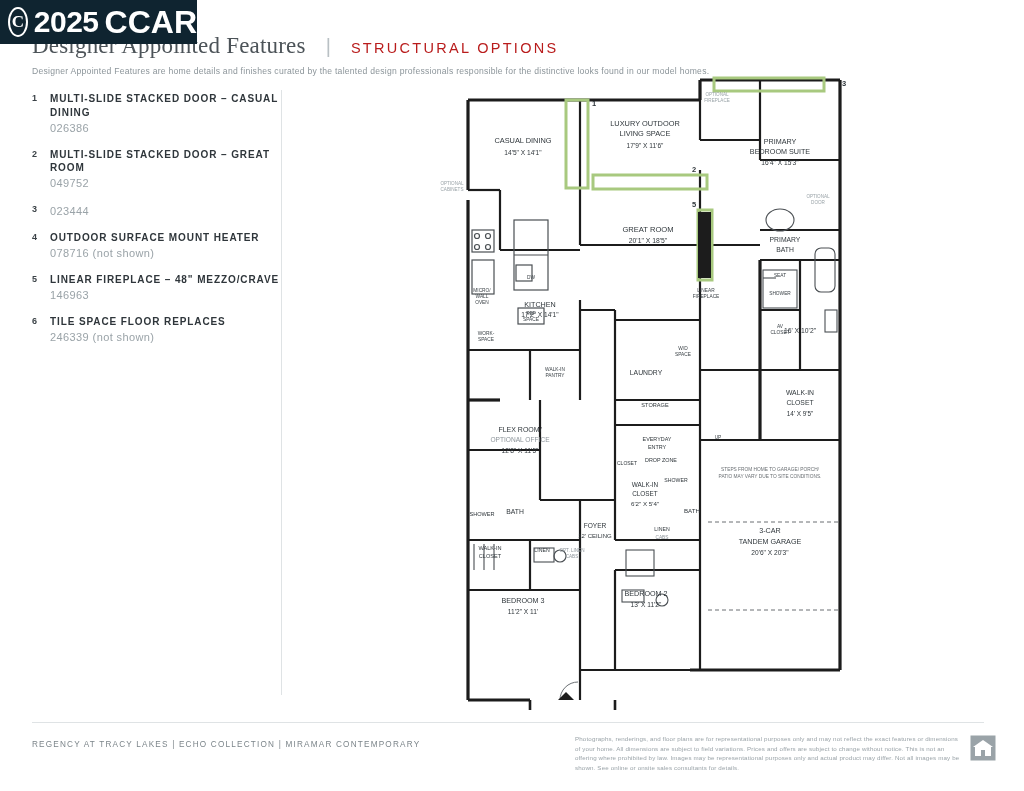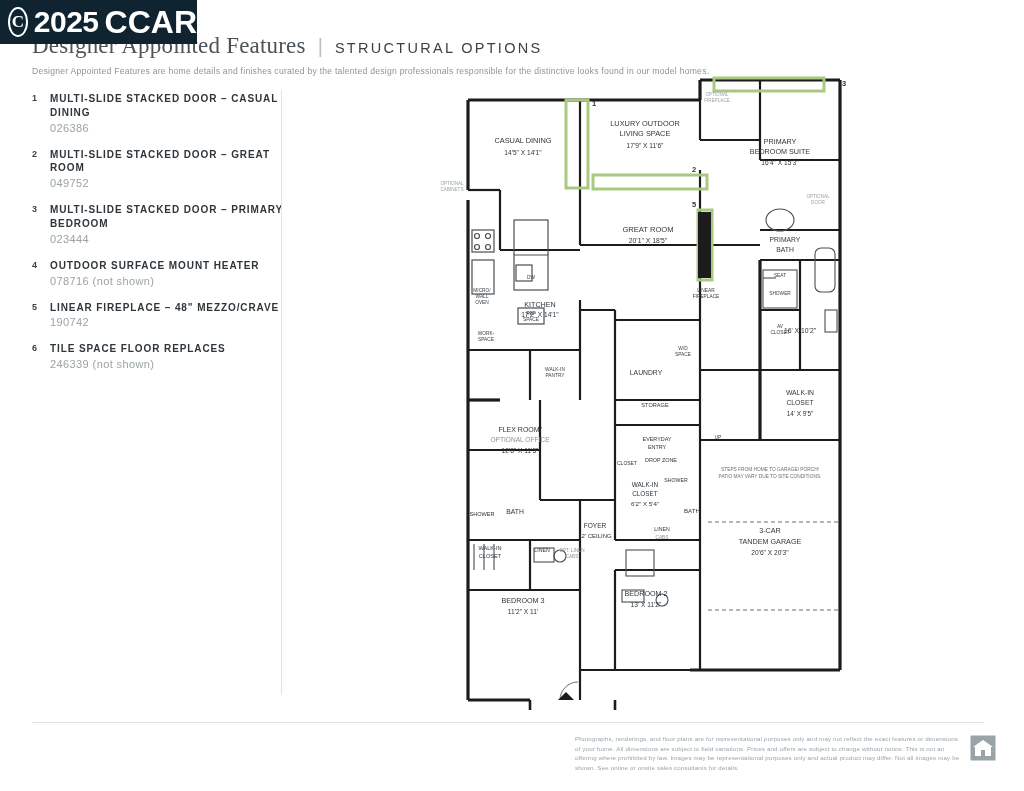--- a/index.html
+++ b/index.html
@@ -57,37 +57,37 @@
   
   .header {
     position: absolute;
     left: 32px;
     top: 33px;
     width: 950px;
   }
   .title-row {
     display: flex;
     align-items: baseline;
-    gap: 12px;
+    gap: 20px;
   }
   .title-main {
     font-family: "Liberation Serif", serif;
     font-size: 23px;
     color: #4c5358;
     letter-spacing: 0.2px;
   }
   .title-divider {
     color: #b9c0c4;
     font-size: 20px;
     font-weight: 300;
   }
   .title-sub {
     font-size: 14.5px;
     letter-spacing: 2.3px;
-    color: #404040;
+    color: #b91c1c;
     font-weight: 400;
   }
   .subtitle {
     margin-top: 7px;
     font-size: 8.6px;
     color: #8c959a;
     letter-spacing: 0.25px;
   }
 
   
@@ -212,38 +212,37 @@
     <div class="opt-num">2</div>
     <div class="opt-body">
       <div class="opt-label">MULTI-SLIDE STACKED DOOR – GREAT ROOM</div>
       <div class="opt-code">049752</div>
     </div>
   </div>
 
   <div class="opt">
     <div class="opt-num">3</div>
     <div class="opt-body">
-      <div class="opt-label">MULTI-SLIDE STACKED DOOR – PRIMARY BEDROOM</div>
       <div class="opt-code">023444</div>
     </div>
   </div>
 
   <div class="opt">
     <div class="opt-num">4</div>
     <div class="opt-body">
       <div class="opt-label">OUTDOOR SURFACE MOUNT HEATER</div>
       <div class="opt-code">078716 (not shown)</div>
     </div>
   </div>
 
   <div class="opt">
     <div class="opt-num">5</div>
     <div class="opt-body">
       <div class="opt-label">LINEAR FIREPLACE – 48" MEZZO/CRAVE</div>
-      <div class="opt-code">190742</div>
+      <div class="opt-code">146963</div>
     </div>
   </div>
 
   <div class="opt">
     <div class="opt-num">6</div>
     <div class="opt-body">
       <div class="opt-label">TILE SPACE FLOOR REPLACES</div>
       <div class="opt-code">246339 (not shown)</div>
     </div>
   </div>
@@ -487,20 +486,21 @@
     <text x="162" y="36">1</text>
     <text x="262" y="102">2</text>
     <text x="412" y="16">3</text>
     <text x="262" y="137">5</text>
   </g>
 </svg>
 </div>
 
 <div class="footer-rule"></div>
 <div class="footer-left">
+  <div>REGENCY AT TRACY LAKES  |  ECHO COLLECTION  |  MIRAMAR CONTEMPORARY</div>
 </div>
 <div class="footer-right">Photographs, renderings, and floor plans are for representational purposes only and may not reflect the exact features or dimensions of your home. All dimensions are subject to field variations. Prices and offers are subject to change without notice. This is not an offering where prohibited by law. Images may be representational purposes only and actual product may differ. Not all images may be shown. See online or onsite sales consultants for details.</div>
 <div class="eho">
   <svg width="26" height="26" viewBox="0 0 26 26">
     <rect x="0.5" y="0.5" width="25" height="25" fill="#9aa3a8"></rect>
     <polygon points="13,5 23,12 3,12" fill="#ffffff"></polygon>
     <rect x="5" y="12" width="16" height="9" fill="#ffffff"></rect>
     <rect x="11" y="15" width="4" height="6" fill="#9aa3a8"></rect>
   </svg>
 </div>

